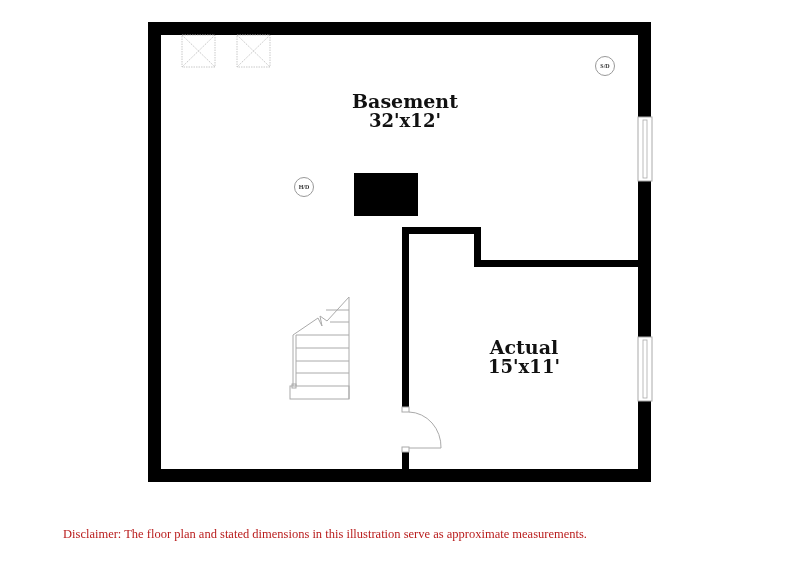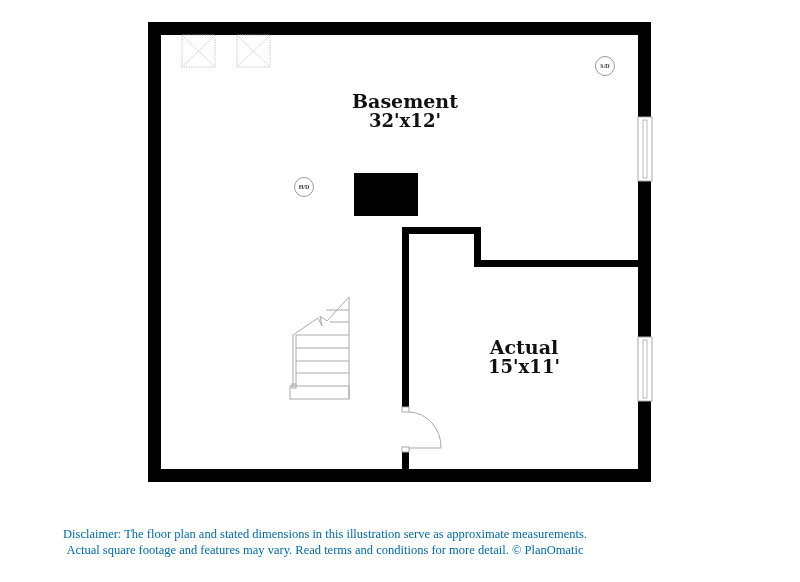--- a/index.html
+++ b/index.html
@@ -1,21 +1,21 @@
 <!DOCTYPE html>
 <html><head>
 <meta charset="utf-8">
 <style>
   html, body { margin: 0; padding: 0; background: #ffffff; }
   body { width: 800px; height: 582px; position: relative; overflow: hidden; font-family: "DejaVu Serif", serif; }
   #plan { position: absolute; left: 0; top: 0; }
   .room-label { position: absolute; text-align: center; font-family: "DejaVu Serif", serif; font-weight: bold; color: #111; line-height: 1.05; }
   .room-name { font-size: 19px; }
   .room-dim { font-size: 18px; }
-  .disclaimer { position: absolute; left: 0; width: 650px; top: 526px; text-align: center; font-family: "Liberation Serif", serif; font-size: 12.5px; color: #0369a1; line-height: 16px; }
+  .disclaimer { position: absolute; left: 0; width: 650px; top: 526px; text-align: center; font-family: "Liberation Serif", serif; font-size: 12.5px; color: #b91c1c; line-height: 16px; }
   .badge { position: absolute; width: 18px; height: 18px; border: 1px solid #999; border-radius: 50%; font-family: "Liberation Serif", serif; font-weight: bold; font-size: 6px; display: flex; align-items: center; justify-content: center; color: #333; background: #fff; }
 </style>
 </head>
 <body>
 
 <svg id="plan" width="800" height="582" viewBox="0 0 800 582" xmlns="http://www.w3.org/2000/svg">
 
   <g fill="#000">
     <rect x="148" y="22" width="503" height="13"></rect>
     <rect x="148" y="469" width="503" height="13"></rect>
@@ -88,14 +88,13 @@
   <div class="room-dim">32'x12'</div>
 </div>
 
 <div class="room-label" style="left:449px; top:338px; width:150px;">
   <div class="room-name">Actual</div>
   <div class="room-dim">15'x11'</div>
 </div>
 
 <div class="disclaimer">
   <div>Disclaimer: The floor plan and stated dimensions in this illustration serve as approximate measurements.</div>
-  <div>Actual square footage and features may vary. Read terms and conditions for more detail. © PlanOmatic</div>
 </div>
 
 </body></html>

